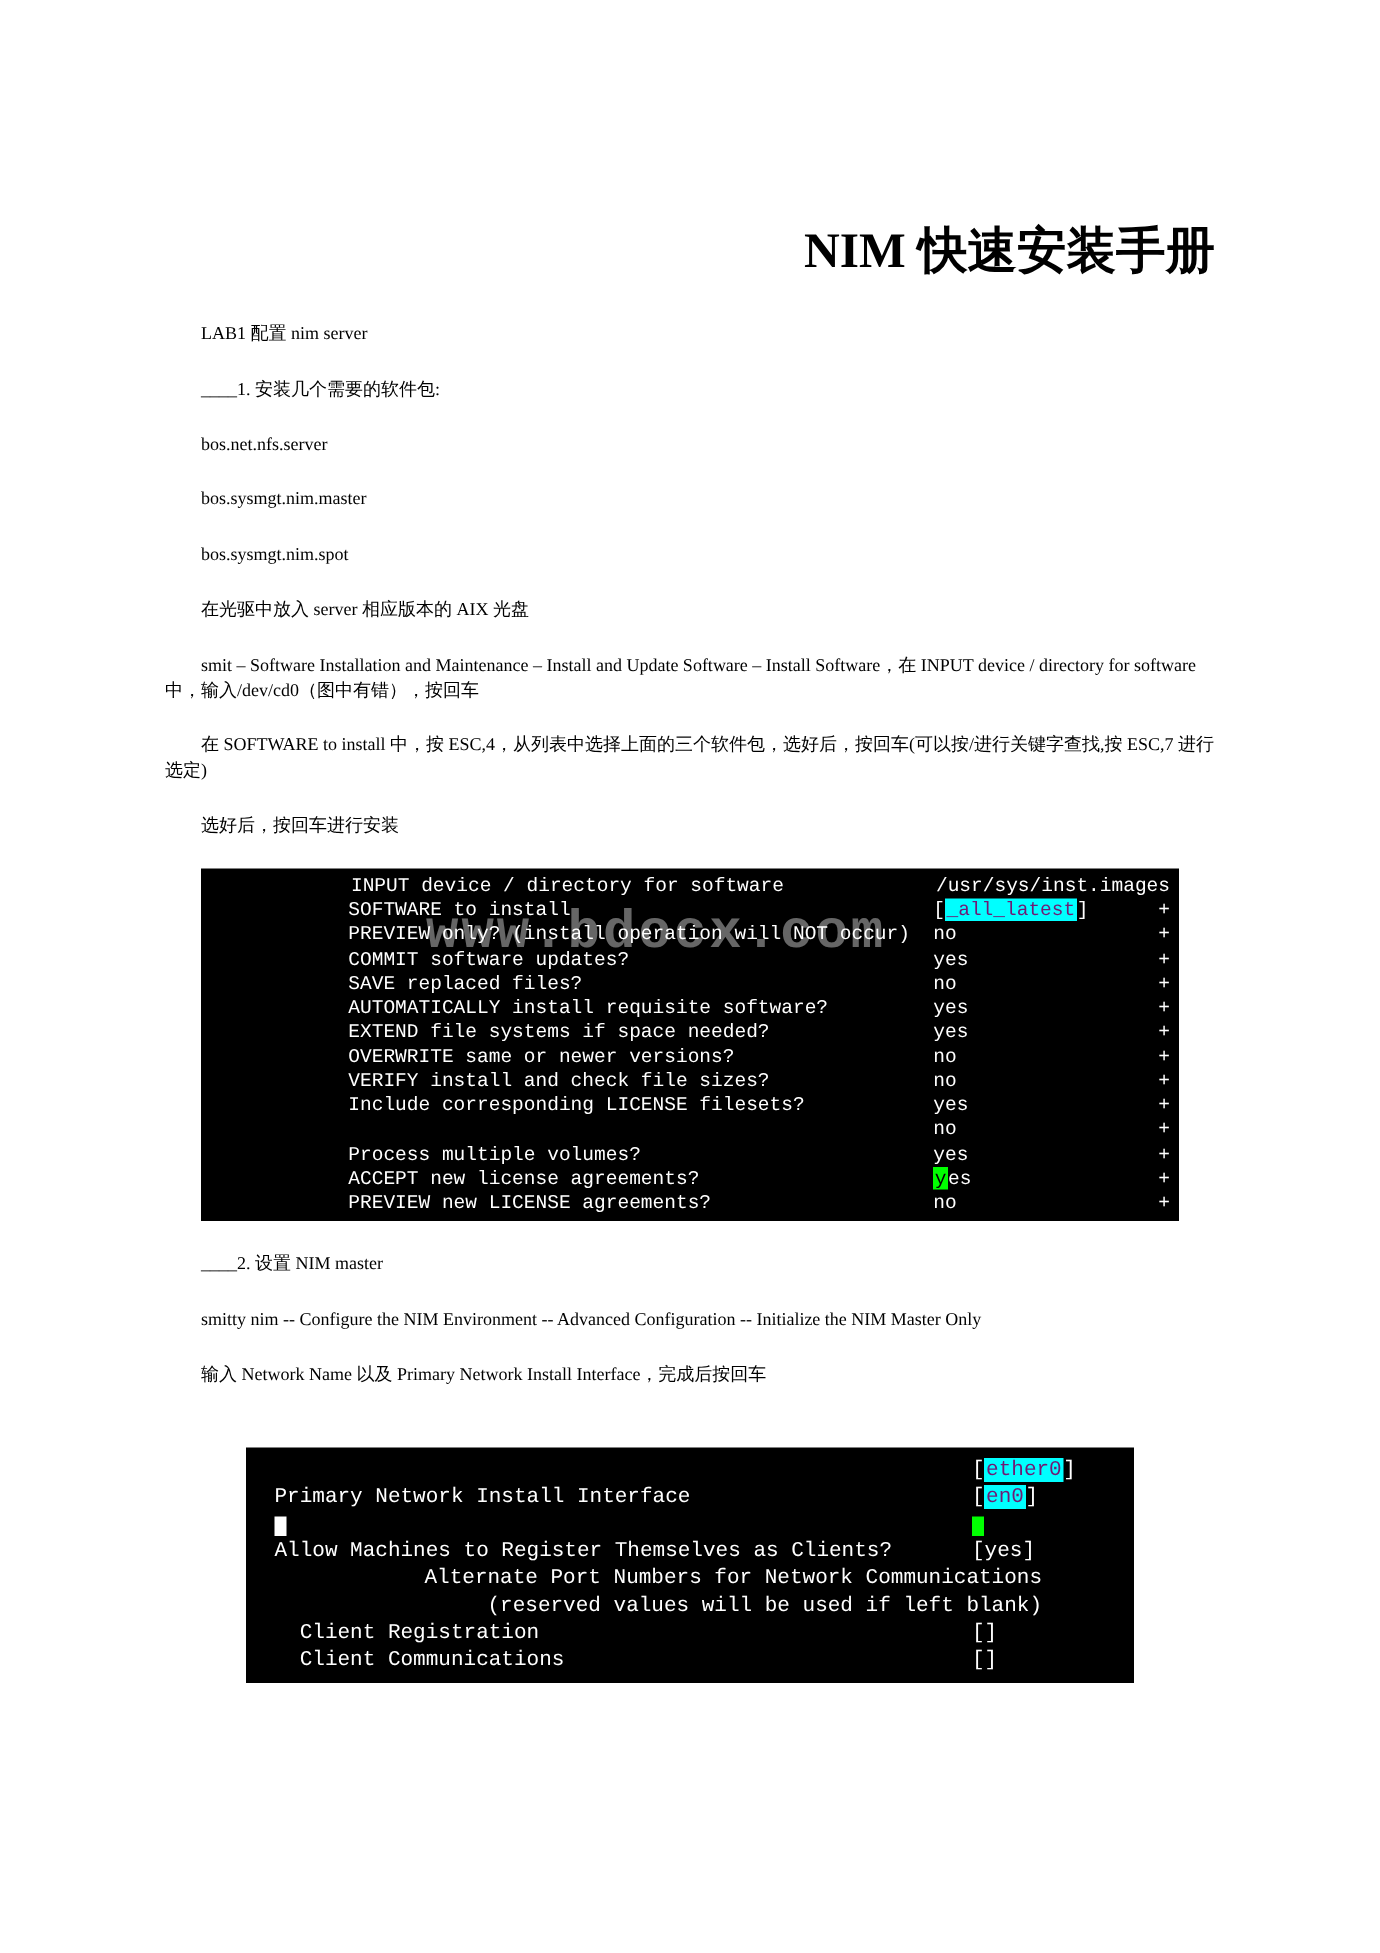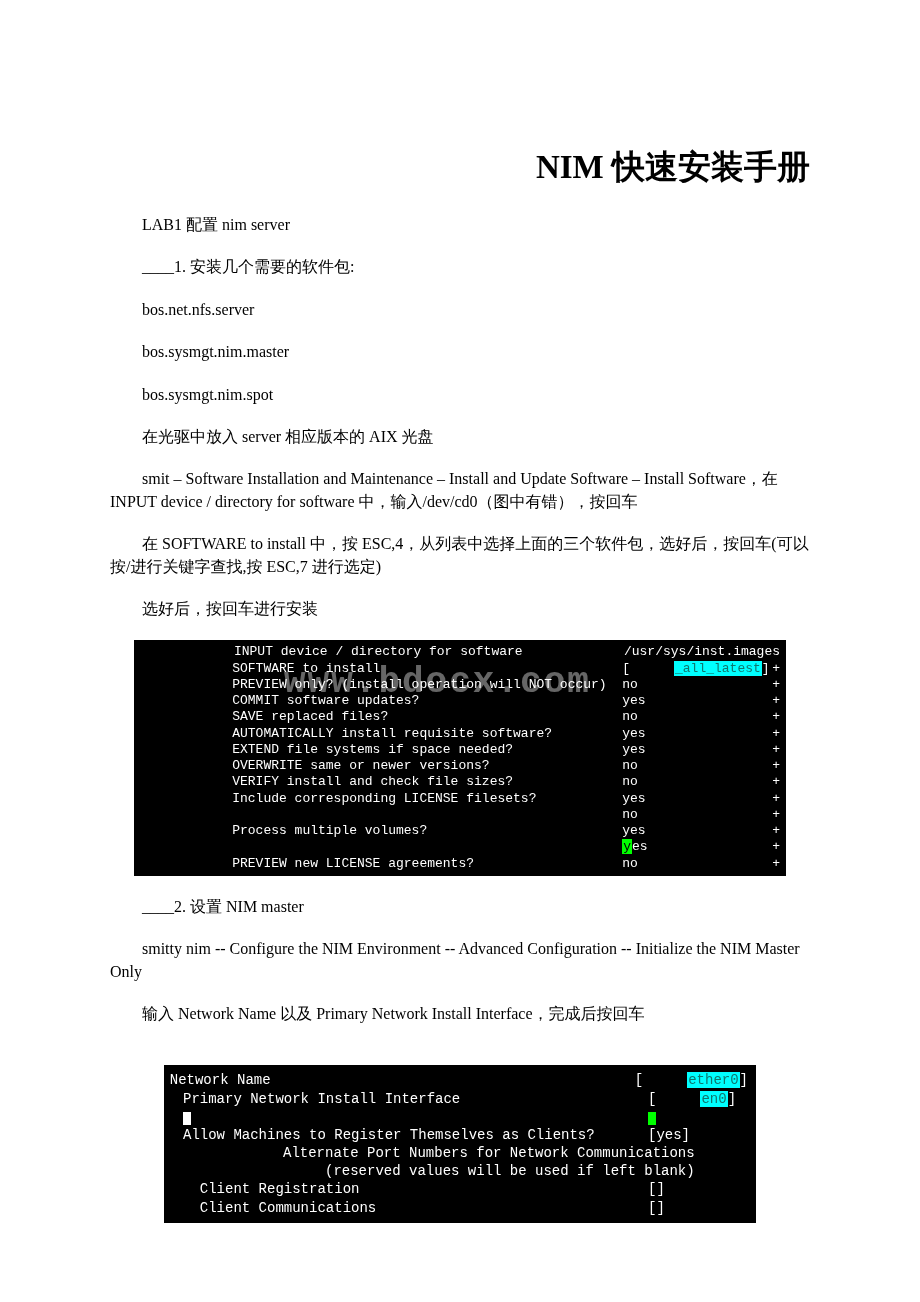--- a/index.html
+++ b/index.html
@@ -11,21 +11,21 @@
     color: #000;
     padding: 145px 110px 0 110px;
   }
   .title {
     text-align: right;
     font-size: 33px;
     font-weight: bold;
     margin-bottom: 24px;
   }
   .para {
-    font-size: 16px;
+    font-size: 12px;
     line-height: 1.4;
     margin-bottom: 20px;
     font-family: Liberation Serif, serif;
   }
   .indent { text-indent: 2em; }
   .terminal {
     background: #000;
     color: #fff;
     font-family: "Courier New", monospace;
     font-size: 13px;
@@ -44,21 +44,21 @@
     font-size: 36px;
     font-weight: bold;
     color: rgba(255,255,255,0.4);
     letter-spacing: 2px;
     pointer-events: none;
   }
   .trow { display: flex; justify-content: flex-end; }
   .tlabel { flex: 0 0 390px; white-space: pre; }
   .tval { flex: 0 0 150px; white-space: pre; }
   .tplus { flex: 0 0 auto; white-space: pre; }
-  .hl-cyan { background: #0ff; color: #0f766e; padding: 0 1px; margin-left: 44px; }
+  .hl-cyan { background: #0ff; color: #701a75; padding: 0 1px; }
   .hl-green { background: #0f0; color: #000; padding: 0 1px; }
   .cursor { background: #fff; display: inline-block; width: 8px; height: 13px; vertical-align: text-bottom; }
   .cursor-g { background: #0f0; display: inline-block; width: 8px; height: 13px; vertical-align: text-bottom; }
   .terminal2 .tlabel { flex: 0 0 465px; }
   .terminal2 .tval { flex: 0 0 100px; }
   .terminal2 { font-size: 14px; padding: 6px 8px; margin: 40px 54px 0 54px; line-height: 1.3; }
 </style>
 </head>
 <body>
 
@@ -128,37 +128,37 @@
   <div class="trow">
     <span class="tval">no</span>
     <span class="tplus">+</span>
   </div>
   <div class="trow">
     <span class="tlabel">Process multiple volumes?</span>
     <span class="tval">yes</span>
     <span class="tplus">+</span>
   </div>
   <div class="trow">
+    <span class="tlabel">ACCEPT new license agreements?</span>
     <span class="tval"><span class="hl-green">y</span><span>es</span></span>
     <span class="tplus">+</span>
   </div>
   <div class="trow">
     <span class="tlabel">PREVIEW new LICENSE agreements?</span>
     <span class="tval">no</span>
     <span class="tplus">+</span>
   </div>
 </div>
 
 <p class="para indent">____2. 设置 NIM master</p>
 <p class="para indent">smitty nim -- Configure the NIM Environment -- Advanced Configuration -- Initialize the NIM Master Only</p>
 <p class="para indent">输入 Network Name 以及 Primary Network Install Interface，完成后按回车</p>
 
 <div class="terminal terminal2">
   <div class="trow">
-    <span class="tlabel">Network Name</span>
     <span class="tval"><span>[</span><span class="hl-cyan">ether0</span><span>]</span></span>
   </div>
   <div class="trow">
     <span class="tlabel">Primary Network Install Interface</span>
     <span class="tval"><span>[</span><span class="hl-cyan">en0</span><span>]</span></span>
   </div>
   <div class="trow">
     <span class="tlabel"><span class="cursor"></span></span>
     <span class="tval"><span class="cursor-g"></span></span>
   </div>

